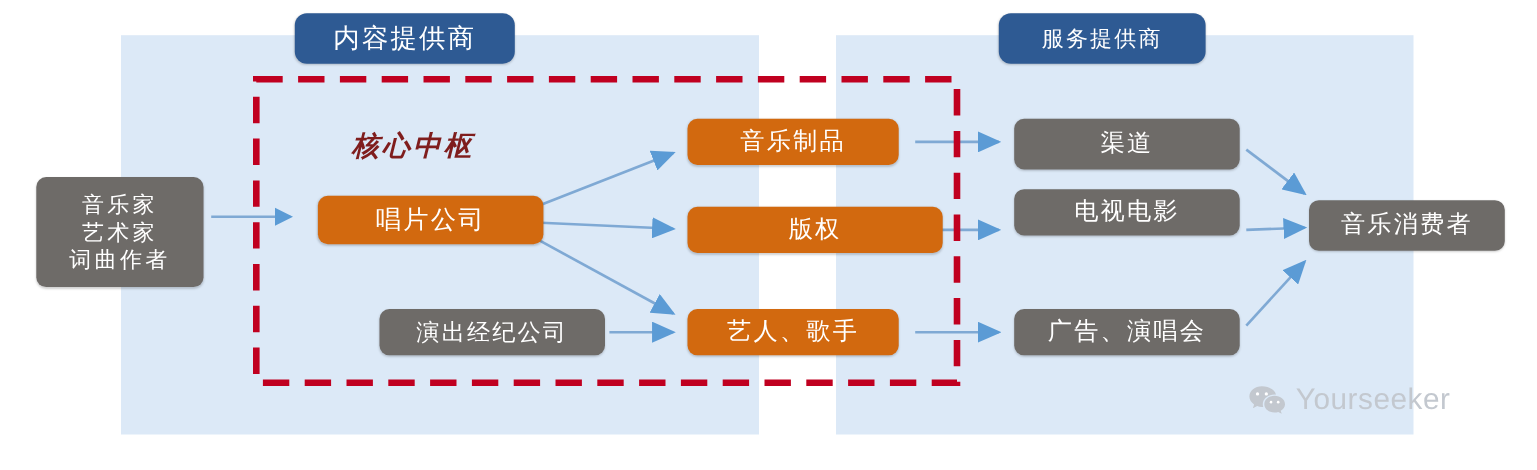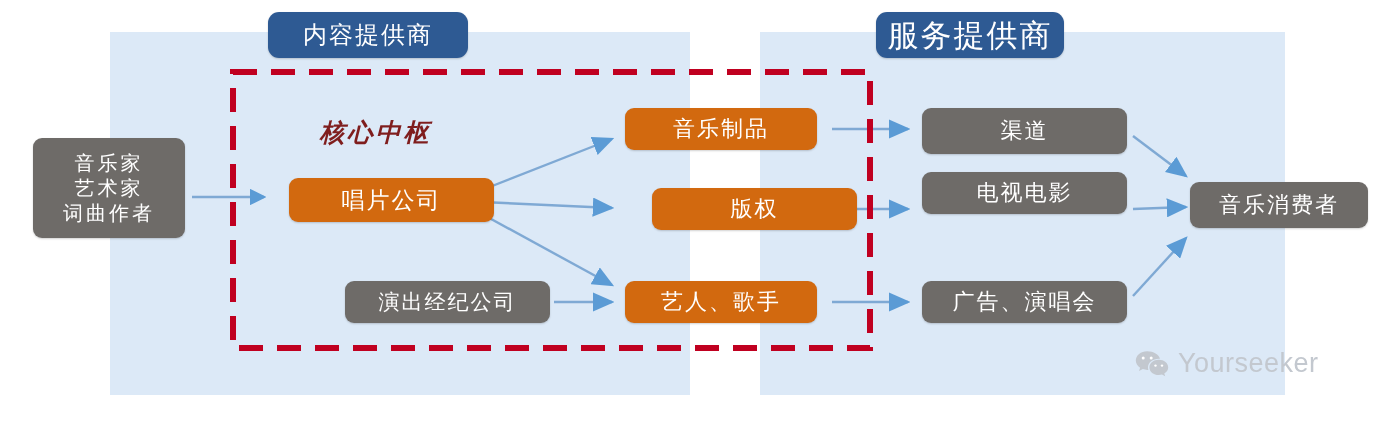--- a/index.html
+++ b/index.html
@@ -31,35 +31,35 @@
     box-sizing:border-box;
     font-family:"DejaVu Sans","Liberation Sans",sans-serif;
     box-shadow:0 1px 2px rgba(0,0,0,.18);
   }
   .node.gray{background:#6e6b68;}
   .node.orange{background:#d2690f;}
   .node.blue{background:#2e5a93;border-radius:11px;}
 
   
   #hdr-content{left:268px;top:12px;width:200px;height:46px;font-size:24px;}
-  #hdr-service{left:876px;top:12px;width:188px;height:46px;font-size:31px;}
+  #hdr-service{left:908px;top:12px;width:188px;height:46px;font-size:20px;}
 
-  #n-creators{left:33px;top:138px;width:152px;height:100px;font-size:20px;
+  #n-creators{left:33px;top:161px;width:152px;height:100px;font-size:20px;
               flex-direction:column;letter-spacing:3px;}
   #n-creators span{display:block;}
 
   #n-label{left:273px;top:118px;width:205px;height:30px;font-size:25px;
            color:#7f1d1d;font-weight:bold;font-style:italic;letter-spacing:3px;
            background:transparent;box-shadow:none;}
 
   #n-record{left:289px;top:178px;width:205px;height:44px;font-size:23px;}
   #n-agency{left:345px;top:281px;width:205px;height:42px;font-size:21px;}
 
   #n-product{left:625px;top:108px;width:192px;height:42px;font-size:22px;}
-  #n-copyright{left:652px;top:188px;width:205px;height:42px;font-size:22px;}
+  #n-copyright{left:625px;top:188px;width:232px;height:42px;font-size:22px;}
   #n-artist{left:625px;top:281px;width:192px;height:42px;font-size:22px;}
 
   #n-channel{left:922px;top:108px;width:205px;height:46px;font-size:22px;}
   #n-tvfilm{left:922px;top:172px;width:205px;height:42px;font-size:22px;}
   #n-adshow{left:922px;top:281px;width:205px;height:42px;font-size:22px;}
 
   #n-consumer{left:1190px;top:182px;width:178px;height:46px;font-size:22px;}
 
   
   #watermark{

